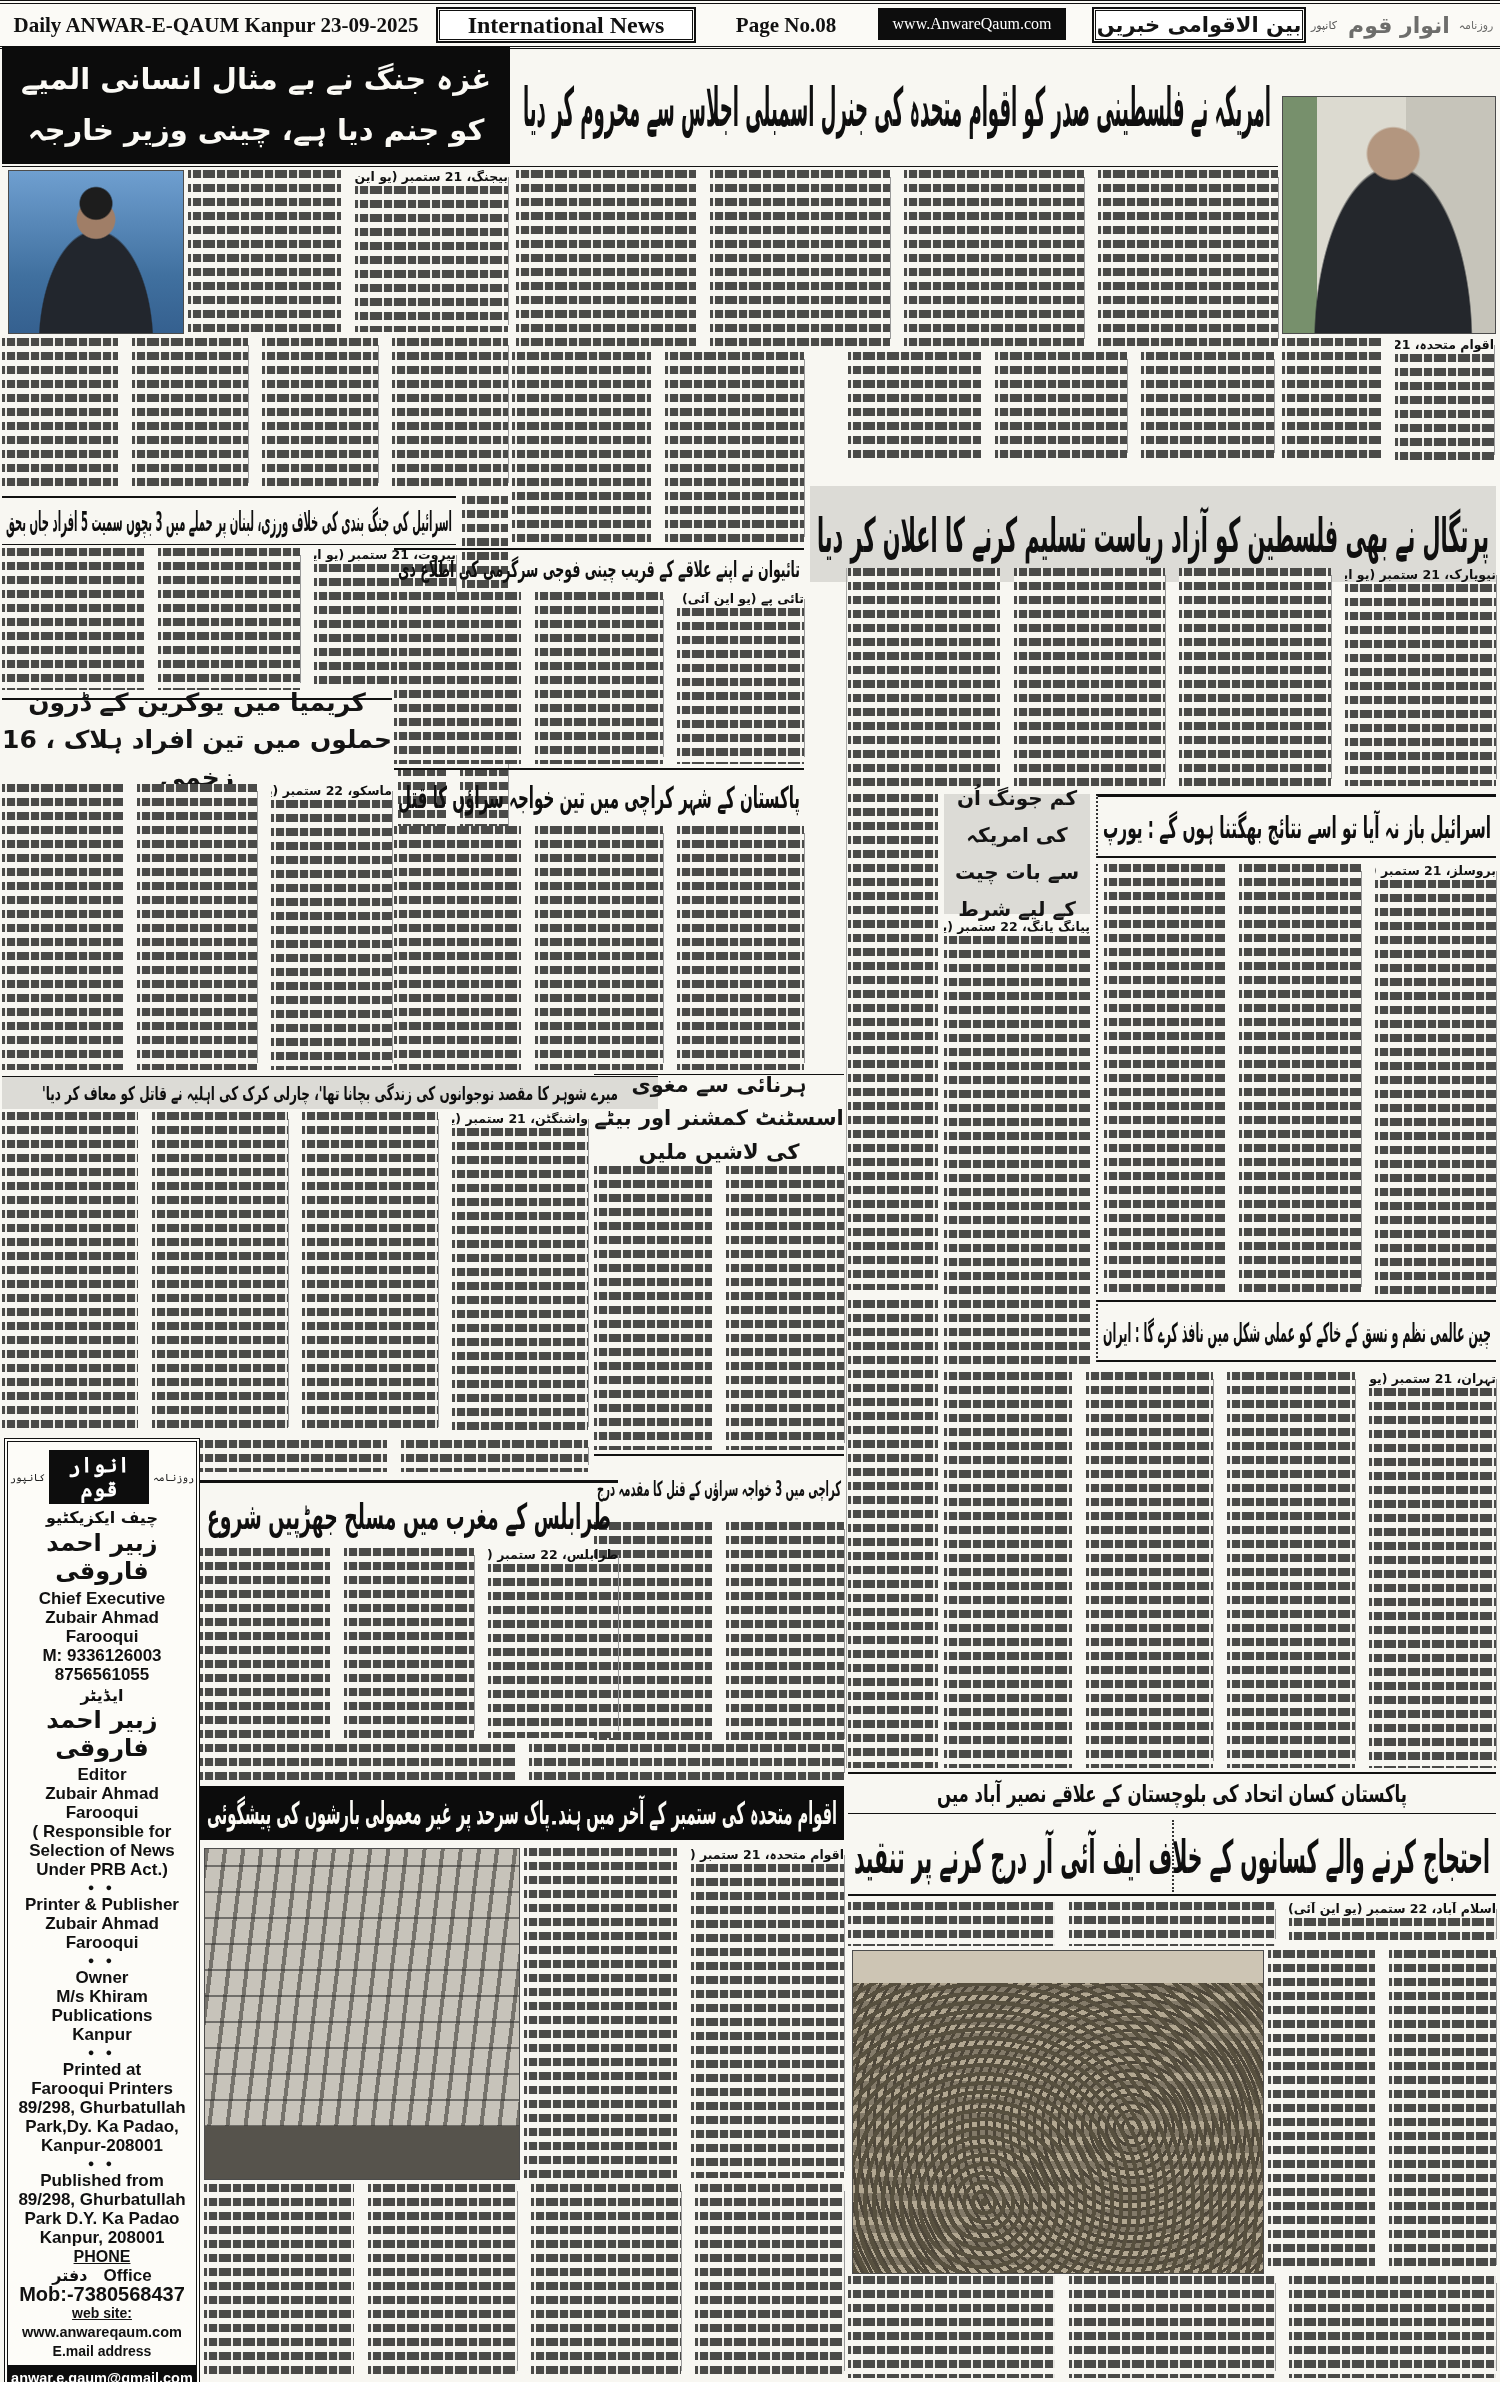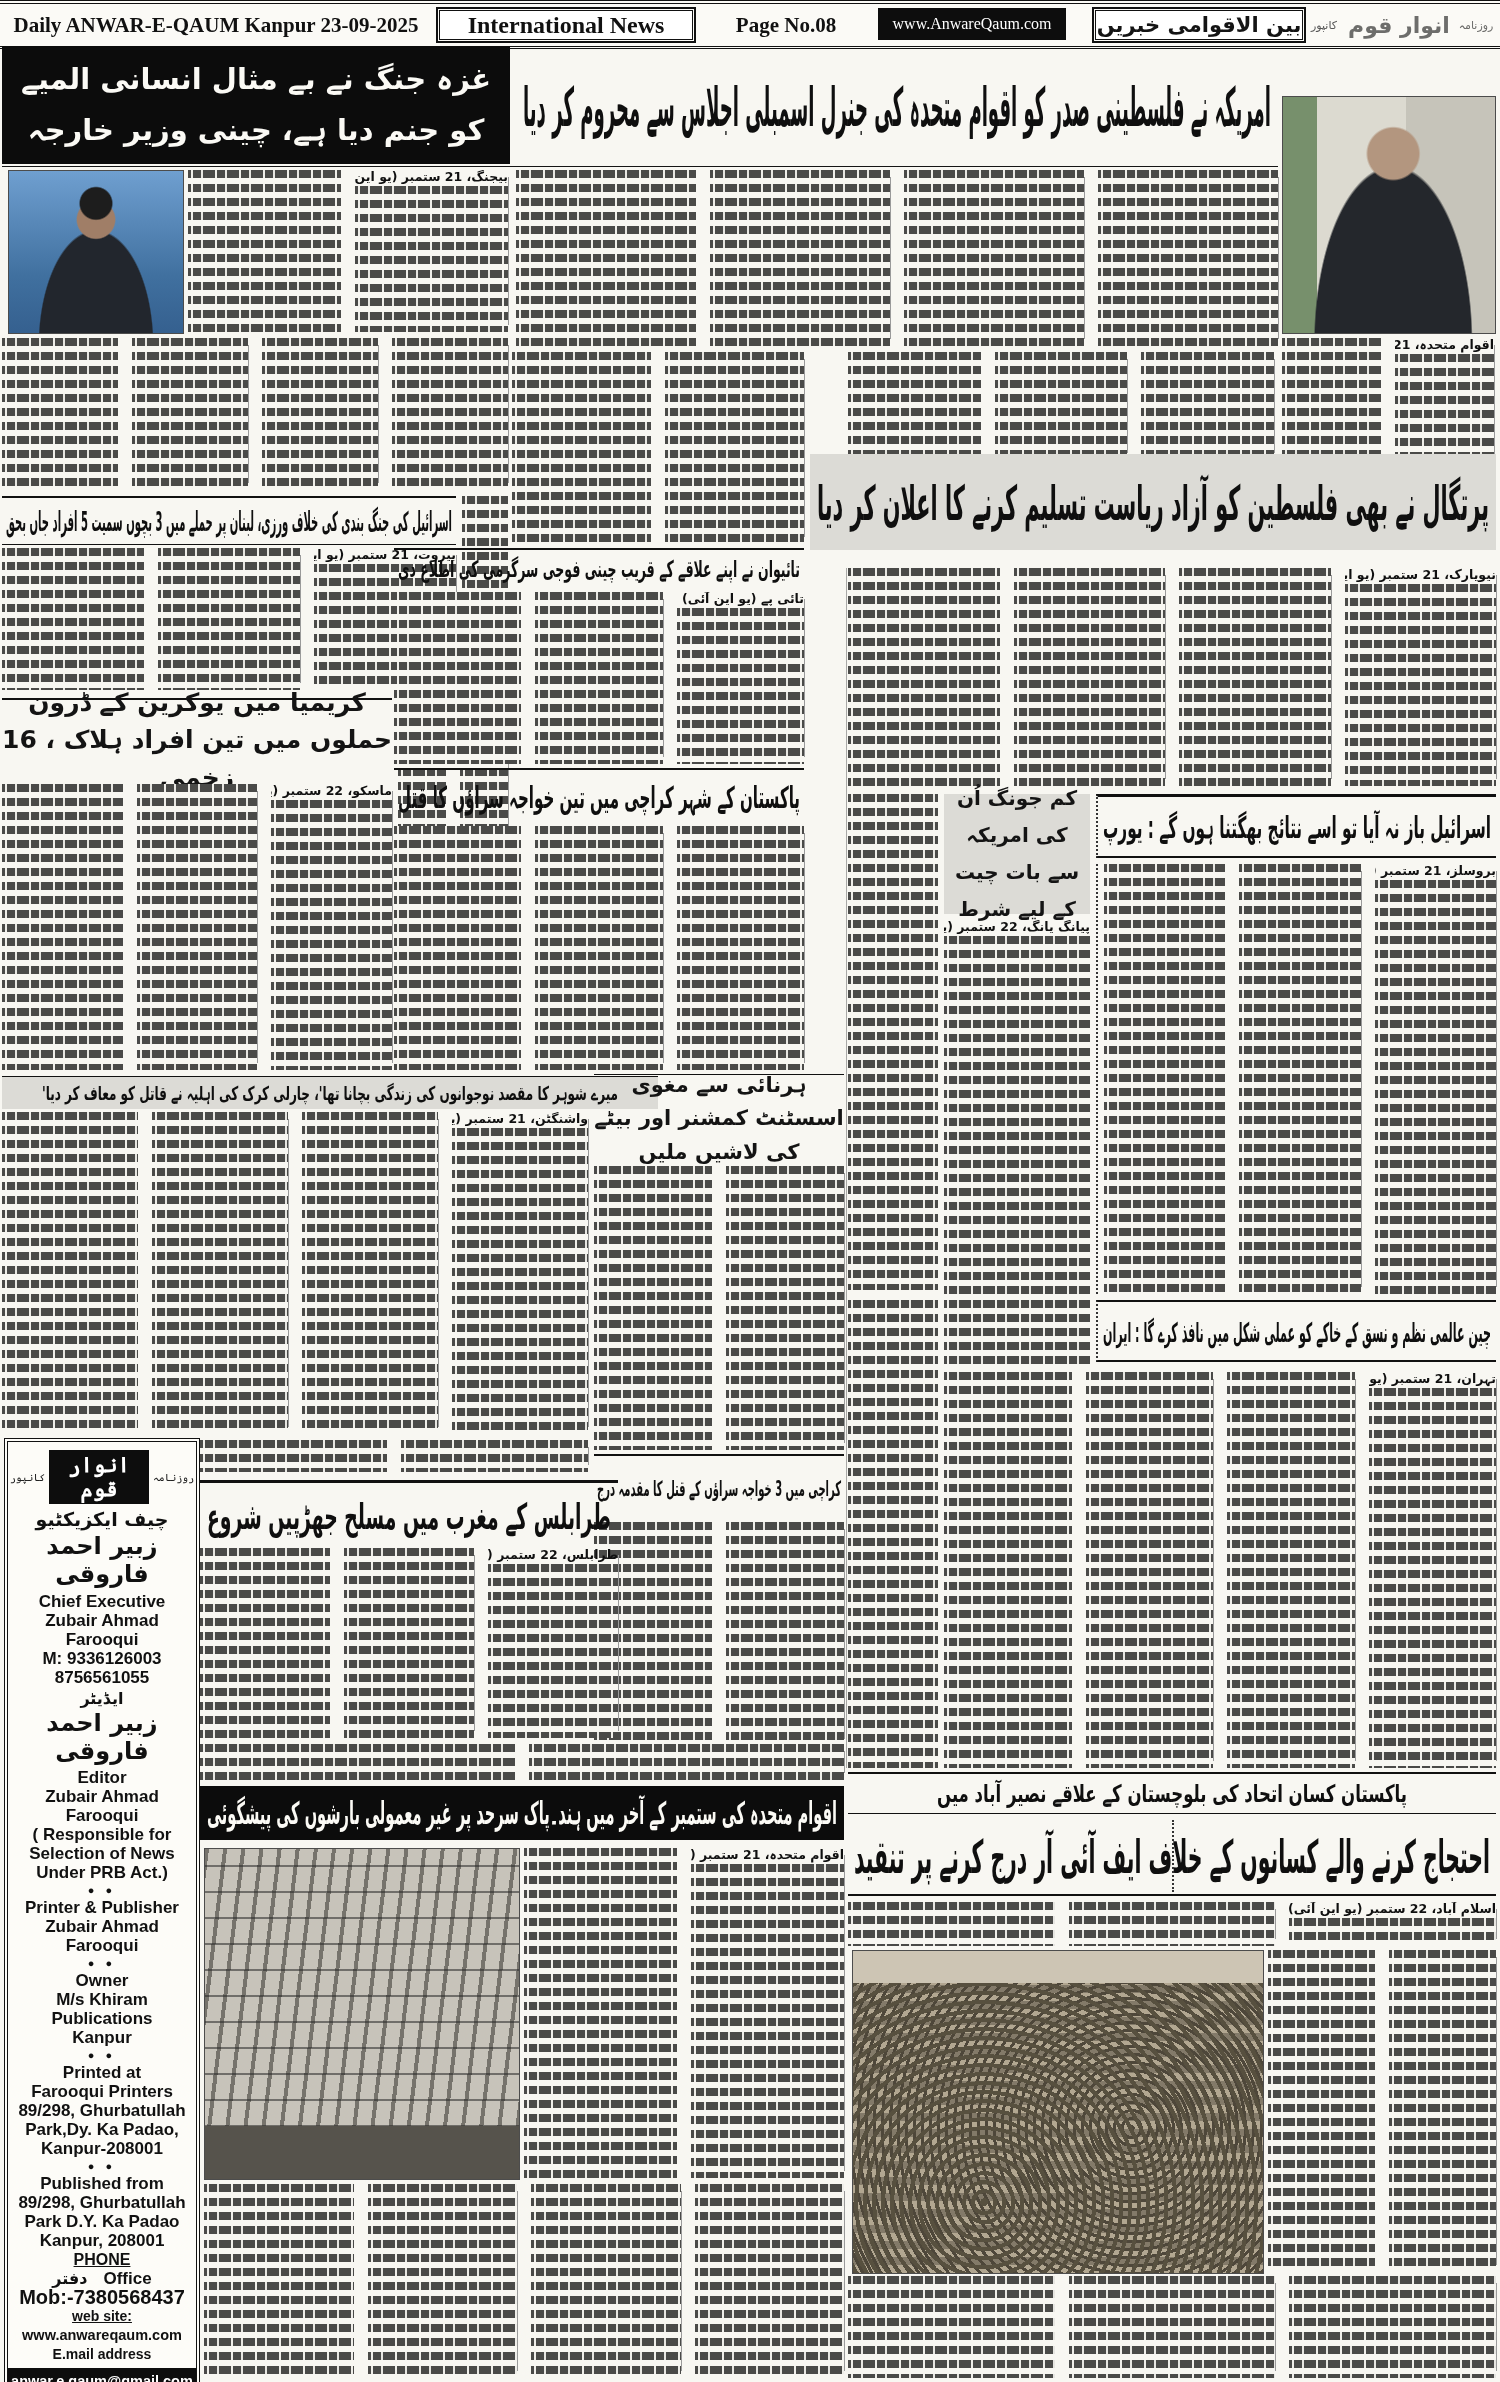--- a/index.html
+++ b/index.html
@@ -254,21 +254,21 @@
       </div>
     <div class="tx"></div>
   </div>
   <div class="abs cols" style="left:204px;top:2184px;width:640px;height:194px;">
     <div class="tx"></div>
       <div class="tx"></div>
     <div class="tx"></div>
       <div class="tx"></div>
   </div>
 
-  <div class="abs grayhead" style="left:810px;top:454px;width:686px;height:96px;">
+  <div class="abs grayhead" style="left:810px;top:486px;width:686px;height:96px;">
     <svg class="svh" viewBox="0 0 686 96">
         <text x="343" y="66" text-anchor="middle" font-size="48" textLength="672" lengthAdjust="spacingAndGlyphs">پرتگال نے بھی فلسطین کو آزاد ریاست تسلیم کرنے کا اعلان کر دیا</text>
       </svg>
   </div>
   <div class="abs cols" style="left:848px;top:568px;width:648px;height:218px;">
     <div class="colwrap">
         <div class="dl">نیویارک، 21 ستمبر (یو این آئی)</div>
         <div class="tx"></div>
       </div>
     <div class="tx"></div>
@@ -354,21 +354,21 @@
   </div>
 
   <div class="rule-v" style="left:846px;top:568px;height:1200px;"></div>
 
   <div id="mast">
     <div id="mast-logo">
       <span class="side">کانپور</span>
       <span class="paper">انوار قوم</span>
       <span class="side">روزنامہ</span>
     </div>
-    <div class="mb mb-urdu" style="font-size:19px;text-align:right;">چیف ایکزیکٹیو</div>
+    <div class="mb mb-urdu" style="font-size:16px;text-align:right;">چیف ایکزیکٹیو</div>
     <div class="mb mb-urdu" style="font-size:24px;margin:2px 0 4px;">زبیر احمد فاروقی</div>
     <div class="mb mb-en">Chief Executive</div>
     <div class="mb mb-en">Zubair Ahmad Farooqui</div>
     <div class="mb mb-en">M: 9336126003</div>
     <div class="mb mb-en">8756561055</div>
     <div class="mb mb-urdu" style="font-size:16px;margin-top:2px;">ایڈیٹر</div>
     <div class="mb mb-urdu" style="font-size:24px;margin:1px 0 3px;">زبیر احمد فاروقی</div>
     <div class="mb mb-en">Editor</div>
     <div class="mb mb-en">Zubair Ahmad Farooqui</div>
     <div class="mb mb-en">( Responsible for</div>

